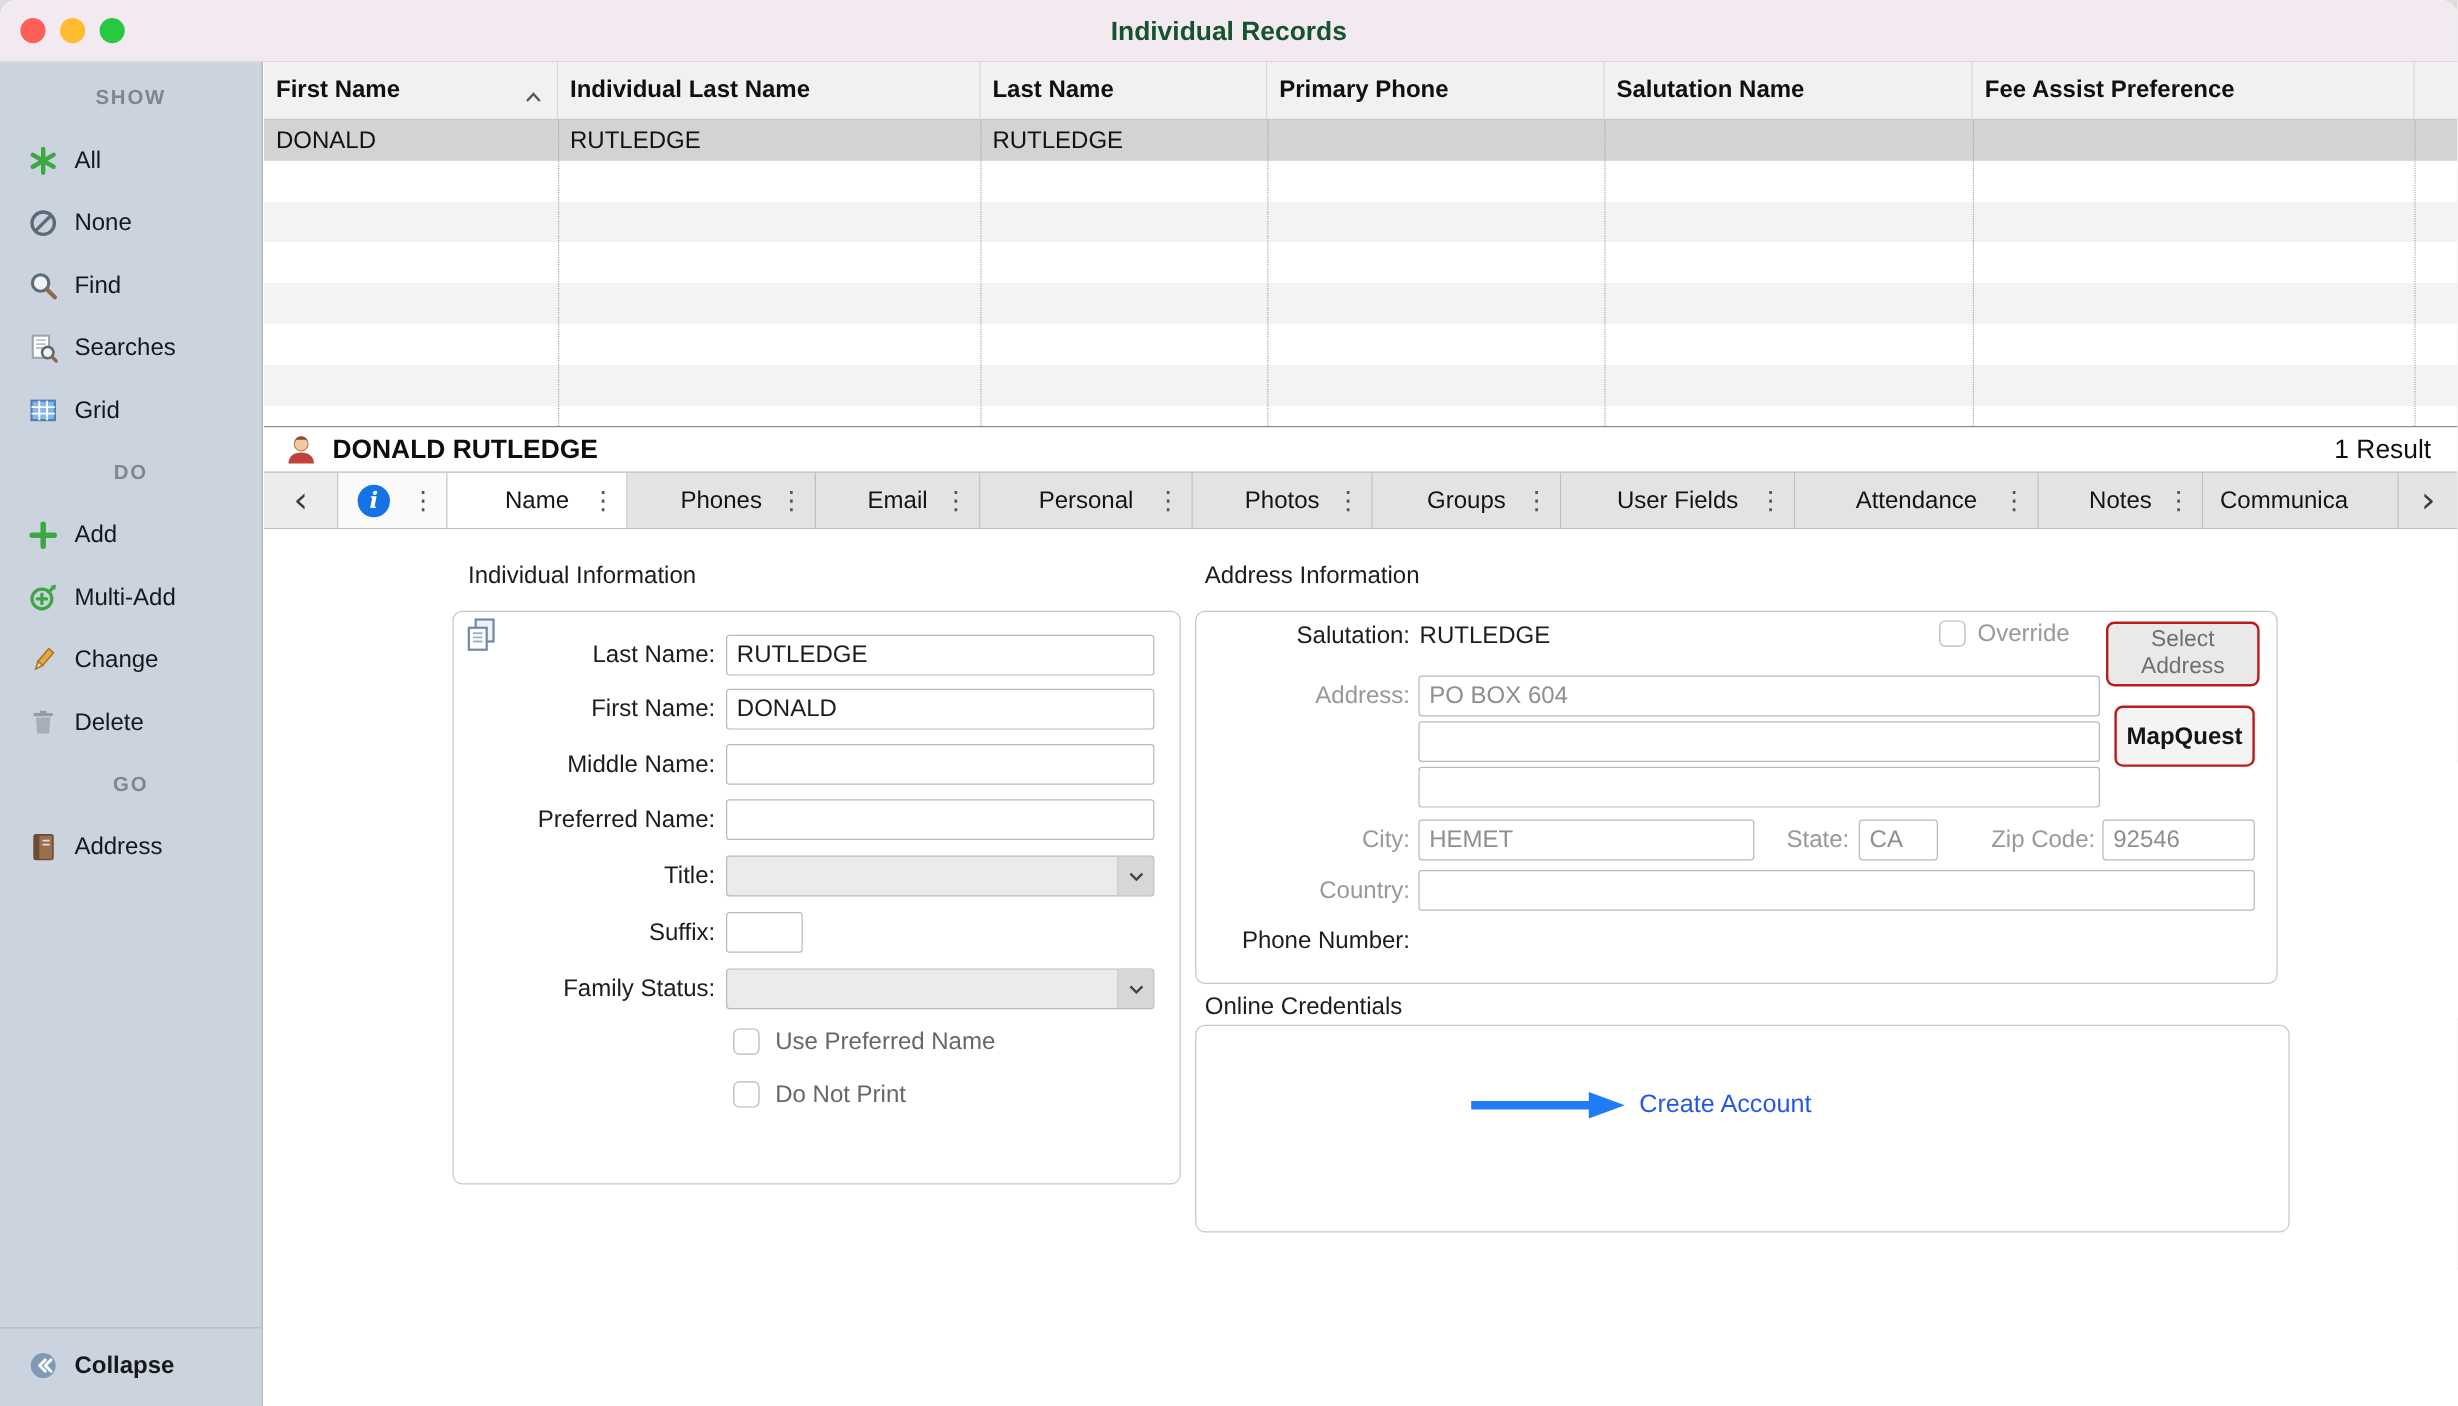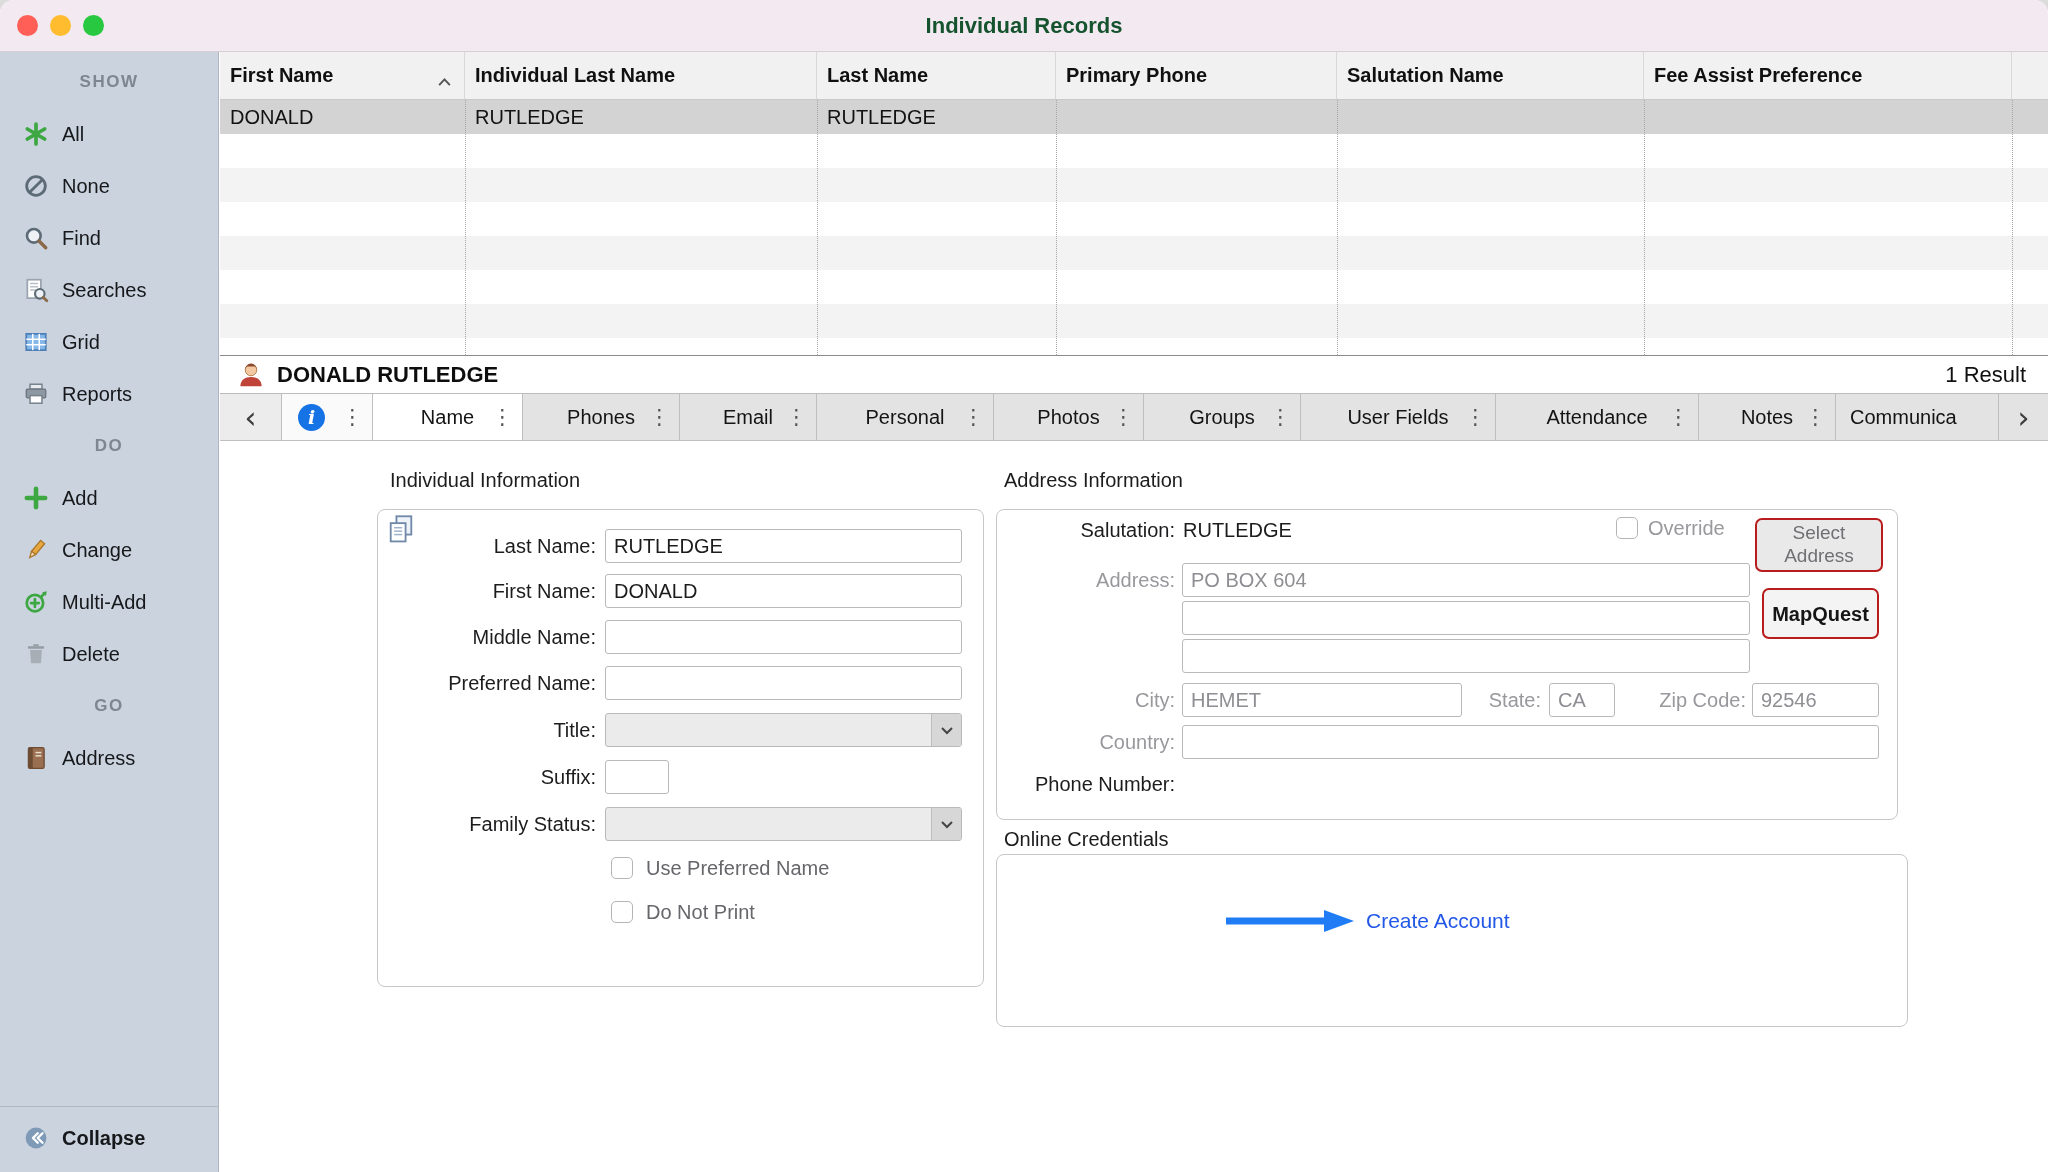--- a/index.html
+++ b/index.html
@@ -143,68 +143,58 @@
             <svg viewBox="0 0 24 24">
               <rect x="3" y="4.5" width="18" height="15" fill="#85b7e8" stroke="#4c7fb5" stroke-width="1.6"></rect>
               <line x1="9" y1="4.5" x2="9" y2="19.5" stroke="#fff" stroke-width="1.4"></line>
               <line x1="15" y1="4.5" x2="15" y2="19.5" stroke="#fff" stroke-width="1.4"></line>
               <line x1="3" y1="9.5" x2="21" y2="9.5" stroke="#fff" stroke-width="1.4"></line>
               <line x1="3" y1="14.5" x2="21" y2="14.5" stroke="#fff" stroke-width="1.4"></line>
             </svg>
           </span>
         <span class="sb-label">Grid</span>
       </div>
-      <div class="sb-item">
-        <span class="sb-icon">
-            <svg viewBox="0 0 24 24">
-              <rect x="6.5" y="3" width="11" height="4.5" fill="#e8ecef" stroke="#77828d" stroke-width="1.4"></rect>
-              <rect x="3" y="7.5" width="18" height="8" rx="1.2" fill="#8d98a2" stroke="#6a747e" stroke-width="1.2"></rect>
-              <rect x="6.5" y="13.5" width="11" height="7" fill="#fff" stroke="#77828d" stroke-width="1.4"></rect>
-            </svg>
-          </span>
-        <span class="sb-label">Reports</span>
-      </div>
 
       <div class="sb-header">DO</div>
 
       <div class="sb-item">
         <span class="sb-icon">
             <svg viewBox="0 0 24 24">
               <g stroke="#3da742" stroke-width="4.2" stroke-linecap="round">
                 <line x1="12" y1="3.5" x2="12" y2="20.5"></line>
                 <line x1="3.5" y1="12" x2="20.5" y2="12"></line>
               </g>
             </svg>
           </span>
         <span class="sb-label">Add</span>
-      </div>
-      <div class="sb-item">
-        <span class="sb-icon">
-            <svg viewBox="0 0 24 24">
-              <g transform="rotate(40 12 12)">
-                <rect x="9.6" y="2.5" width="4.8" height="13" fill="#e9a83e" stroke="#a9762a" stroke-width="1.2"></rect>
-                <polygon points="9.6,15.5 14.4,15.5 12,21" fill="#f0ddba" stroke="#a9762a" stroke-width="1.2"></polygon>
-              </g>
-            </svg>
-          </span>
-        <span class="sb-label">Change</span>
       </div>
       <div class="sb-item">
         <span class="sb-icon">
             <svg viewBox="0 0 24 24">
               <circle cx="11" cy="13" r="7.6" fill="none" stroke="#3da742" stroke-width="2.5"></circle>
               <g stroke="#3da742" stroke-width="2.5" stroke-linecap="round">
                 <line x1="11" y1="9.4" x2="11" y2="16.6"></line>
                 <line x1="7.4" y1="13" x2="14.6" y2="13"></line>
                 <line x1="16.5" y1="7.5" x2="19.6" y2="4.4"></line>
               </g>
               <polygon points="21.9,2.1 21.2,6.4 17.7,2.9" fill="#3da742"></polygon>
             </svg>
           </span>
         <span class="sb-label">Multi-Add</span>
+      </div>
+      <div class="sb-item">
+        <span class="sb-icon">
+            <svg viewBox="0 0 24 24">
+              <g transform="rotate(40 12 12)">
+                <rect x="9.6" y="2.5" width="4.8" height="13" fill="#e9a83e" stroke="#a9762a" stroke-width="1.2"></rect>
+                <polygon points="9.6,15.5 14.4,15.5 12,21" fill="#f0ddba" stroke="#a9762a" stroke-width="1.2"></polygon>
+              </g>
+            </svg>
+          </span>
+        <span class="sb-label">Change</span>
       </div>
       <div class="sb-item">
         <span class="sb-icon">
             <svg viewBox="0 0 24 24">
               <path d="M9.5 3h5v1.8h-5z" fill="#949ca4"></path>
               <rect x="4.5" y="4.8" width="15" height="2.4" rx="1" fill="#949ca4"></rect>
               <path d="M6.5 8.2h11l-.9 12.3H7.4z" fill="#a7aeb5"></path>
             </svg>
           </span>
         <span class="sb-label">Delete</span>

